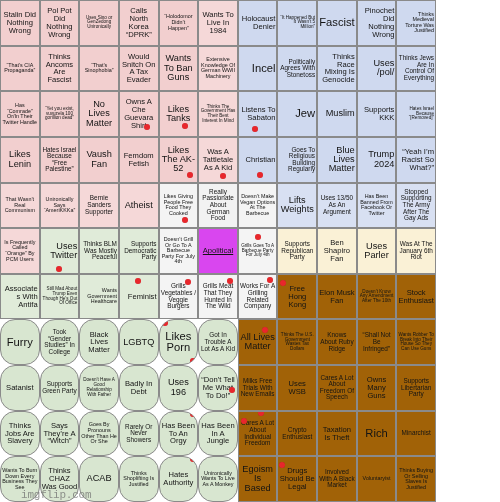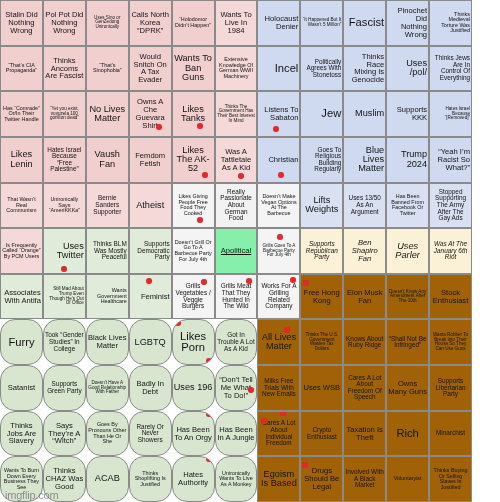--- a/index.html
+++ b/index.html
@@ -3,21 +3,21 @@
 <meta charset="utf-8">
 <style>
   html,body{margin:0;padding:0;}
   body{
     width:500px;height:502px;overflow:hidden;
     font-family:"Liberation Sans", sans-serif;
     background:#ffffff;
   }
   #board{
     position:relative;
-    width:472px;height:502px;
+    width:436px;height:502px;
     display:grid;
     grid-template-columns:repeat(11,1fr);
     grid-template-rows:repeat(11,1fr);
     box-sizing:border-box;
   }
   .cell{
     position:relative;
     box-sizing:border-box;
     border:1px solid #8a8a8a;
     display:flex;
@@ -45,40 +45,40 @@
   .fs-xl  .txt{font-size:11.2px;}
 
   
   .z-al{background:#f2cfcf;}
   .z-al2{background:#f5d8d8;}
   .z-ar{background:#cfd9ef;text-align:right;}
   .z-ar2{background:#d8e0f2;}
   .z-ll{background:#d8e6d0;border-radius:15px;}
   .z-ll2{background:#e0ebd9;text-align:right;}
   .z-lr{background:#a16207;}
-  .z-lr2{background:#faf1d6;font-style:italic;}
-  .z-c{background:#86efac;text-decoration:underline;}
+  .z-lr2{background:#faf1d6;}
+  .z-c{background:#d946ef;text-decoration:underline;}
   .z-c2{background:#f2f2f2;}
   .z-cw{background:#f4f4f4;}
 
   .dot{
     position:absolute;
     width:6px;height:6px;
     border-radius:50%;
     background:#e8272c;
     box-shadow:0 0 0.5px rgba(0,0,0,.25);
     pointer-events:none;
   }
   #watermark{
     position:absolute;
-    left:5px;bottom:1px;
+    left:21px;bottom:1px;
     font-size:11px;
     color:#6d6d6d;
     opacity:.72;
-    font-family:Liberation Sans, sans-serif;
+    font-family:Liberation Mono, monospace;
     letter-spacing:-0.2px;
     pointer-events:none;
     z-index:40;
   }
 </style>
 </head>
 <body>
 
 <div id="board">
     <div class="cell z-al fs-m">

